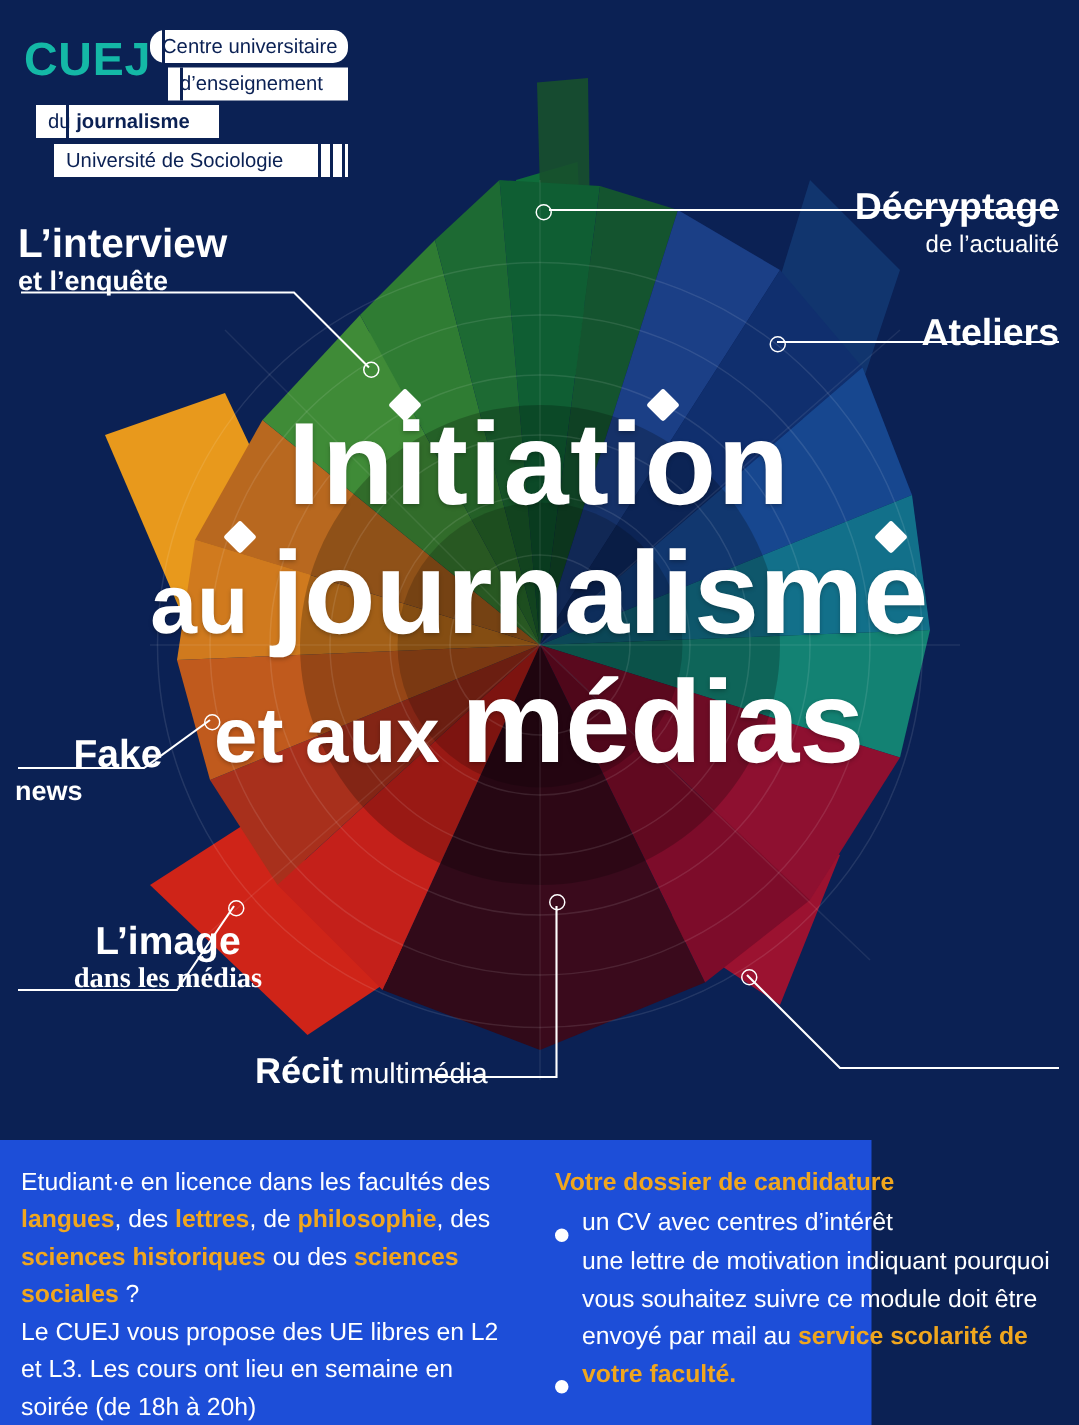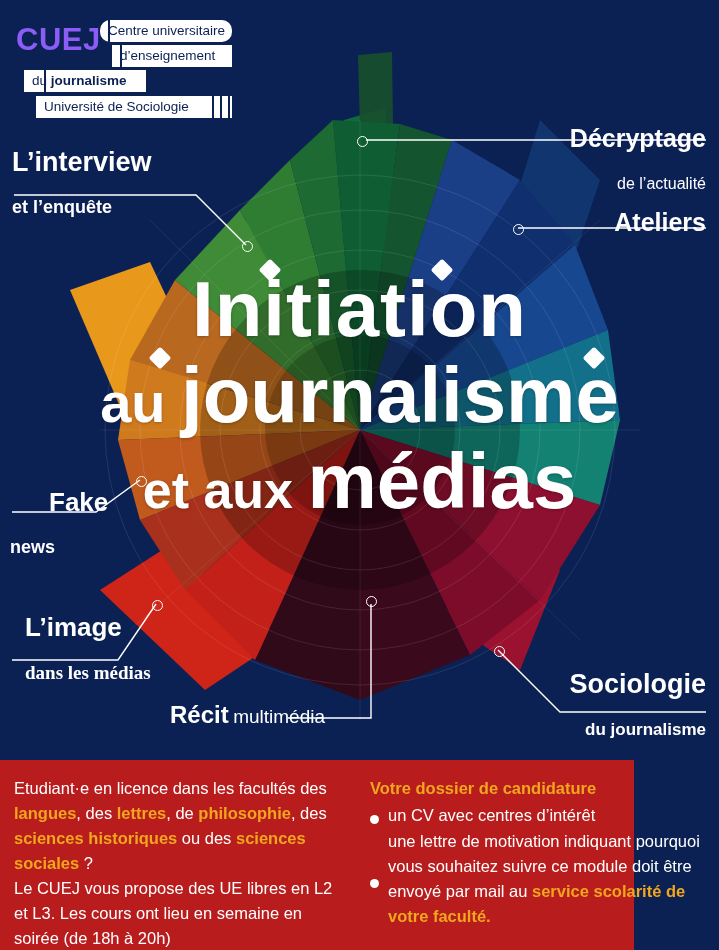--- a/index.html
+++ b/index.html
@@ -12,21 +12,21 @@
   }
   .poster{position:relative;width:719px;height:950px;overflow:hidden;}
 
   
   .logo{
     position:absolute;left:16px;top:12px;width:216px;height:100px;
     z-index:40;
   }
   .logo-cuej{
     position:absolute;left:0;top:10px;
-    color:#8b5cf6;font-weight:bold;font-size:31px;letter-spacing:0.5px;
+    color:#14b8a6;font-weight:bold;font-size:31px;letter-spacing:0.5px;
   }
   .logo-box{
     position:absolute;background:#ffffff;color:#0b2154;
     font-size:13.5px;line-height:20px;padding:1px 8px;box-sizing:border-box;
     white-space:nowrap;
   }
   .lb1{left:84px;top:8px;width:132px;height:22px;border-radius:10px;}
   .lb2{left:96px;top:33px;width:120px;height:22px;}
   .lb3{left:8px;top:58px;width:122px;height:22px;font-weight:normal;}
   .lb3 b{font-weight:bold;}
@@ -61,62 +61,62 @@
     transform:rotate(45deg);z-index:31;border-radius:2px;
   }
   .d1{left:262px;top:262px;}
   .d2{left:434px;top:262px;}
   .d3{left:152px;top:350px;}
   .d4{left:586px;top:350px;}
 
   
   .callout{position:absolute;z-index:35;color:#ffffff;}
   .callout .big{font-size:25px;font-weight:bold;line-height:29px;display:block;}
-  .callout .sub{font-size:16px;font-weight:bold;line-height:21px;display:block;margin-top:20px;}
+  .callout .sub{font-size:16px;font-weight:bold;line-height:21px;display:block;}
   .callout .sub.light{font-weight:normal;}
   .callout.right{text-align:right;}
 
   .co-interview{left:12px;top:148px;width:230px;}
   .co-interview .big{font-size:27px;}
   .co-interview .sub{font-size:18px;}
   .co-decryptage{left:440px;top:124px;width:266px;}
   .co-ateliers{left:440px;top:208px;width:266px;}
   .co-fake{left:10px;top:488px;width:150px;}
   .co-fake .big{font-size:26px;margin-left:39px;}
   .co-fake .sub{font-size:18px;}
-  .co-image{left:25px;top:613px;width:220px;}
+  .co-image{left:2px;top:613px;width:220px;text-align:center;}
   .co-image .big{font-size:26px;}
   .co-image .sub{font-size:19px;font-family:Liberation Serif, serif;}
   .co-recit{left:170px;top:700px;width:220px;}
   .co-recit .big{font-size:24px;display:inline;}
   .co-recit .sub{font-size:19px;display:inline;font-weight:normal;}
   .co-socio{left:430px;top:670px;width:276px;}
   .co-socio .big{font-size:27px;}
   .co-socio .sub{font-size:17px;}
   .dot{
     position:absolute;width:9px;height:9px;border-radius:50%;
     border:1.5px solid #ffffff;background:transparent;z-index:34;
   }
 
   
   .bottom{
-    position:absolute;left:0;top:760px;width:634px;height:190px;
-    background:#b91c1c;z-index:50;
+    position:absolute;left:0;top:760px;width:581px;height:190px;
+    background:#1d4ed8;z-index:50;
   }
   .col-left{
     position:absolute;left:14px;top:16px;width:330px;
     color:#ffffff;font-size:16.5px;line-height:25px;
   }
   .col-left .hl{color:#f0a61e;font-weight:bold;}
   .col-right{
     position:absolute;left:370px;top:16px;width:340px;
     color:#ffffff;font-size:16.5px;line-height:25px;
   }
   .col-right .head{color:#f0a61e;font-weight:bold;display:block;margin-bottom:2px;}
-  .bullet-row{display:flex;align-items:center;gap:9px;margin-top:1px;}
+  .bullet-row{display:flex;align-items:flex-end;gap:9px;margin-top:1px;}
   .bullet{
     display:inline-block;width:9px;height:9px;border-radius:50%;
     background:#ffffff;margin-top:8px;flex:0 0 auto;
   }
   .bullet-row .btxt{flex:1;}
   .col-right .hl{color:#f0a61e;font-weight:bold;}
 </style>
 </head>
 <body>
 
@@ -257,24 +257,20 @@
   <div class="callout co-image">
     <span class="big">L’image</span>
     <span class="sub">dans les médias</span>
   </div>
 
   <div class="callout co-recit">
     <span class="big">Récit</span>
     <span class="sub">multimédia</span>
   </div>
 
-  <div class="callout right co-socio">
-    <span class="big">Sociologie</span>
-    <span class="sub">du journalisme</span>
-  </div>
 
   <div class="bottom">
 
     <div class="col-left">
       <p style="margin:0;"><span>Etudiant·e en licence dans les facultés des </span><span class="hl">langues</span><span>, des </span><span class="hl">lettres</span><span>, de </span><span class="hl">philosophie</span><span>, des </span><span class="hl">sciences historiques</span><span> ou des </span><span class="hl">sciences sociales</span><span> ?</span></p>
       <p style="margin:0;">Le CUEJ vous propose des UE libres en L2 et L3. Les cours ont lieu en semaine en soirée (de 18h à 20h)</p>
     </div>
 
     <div class="col-right">
       <span class="head">Votre dossier de candidature</span>

